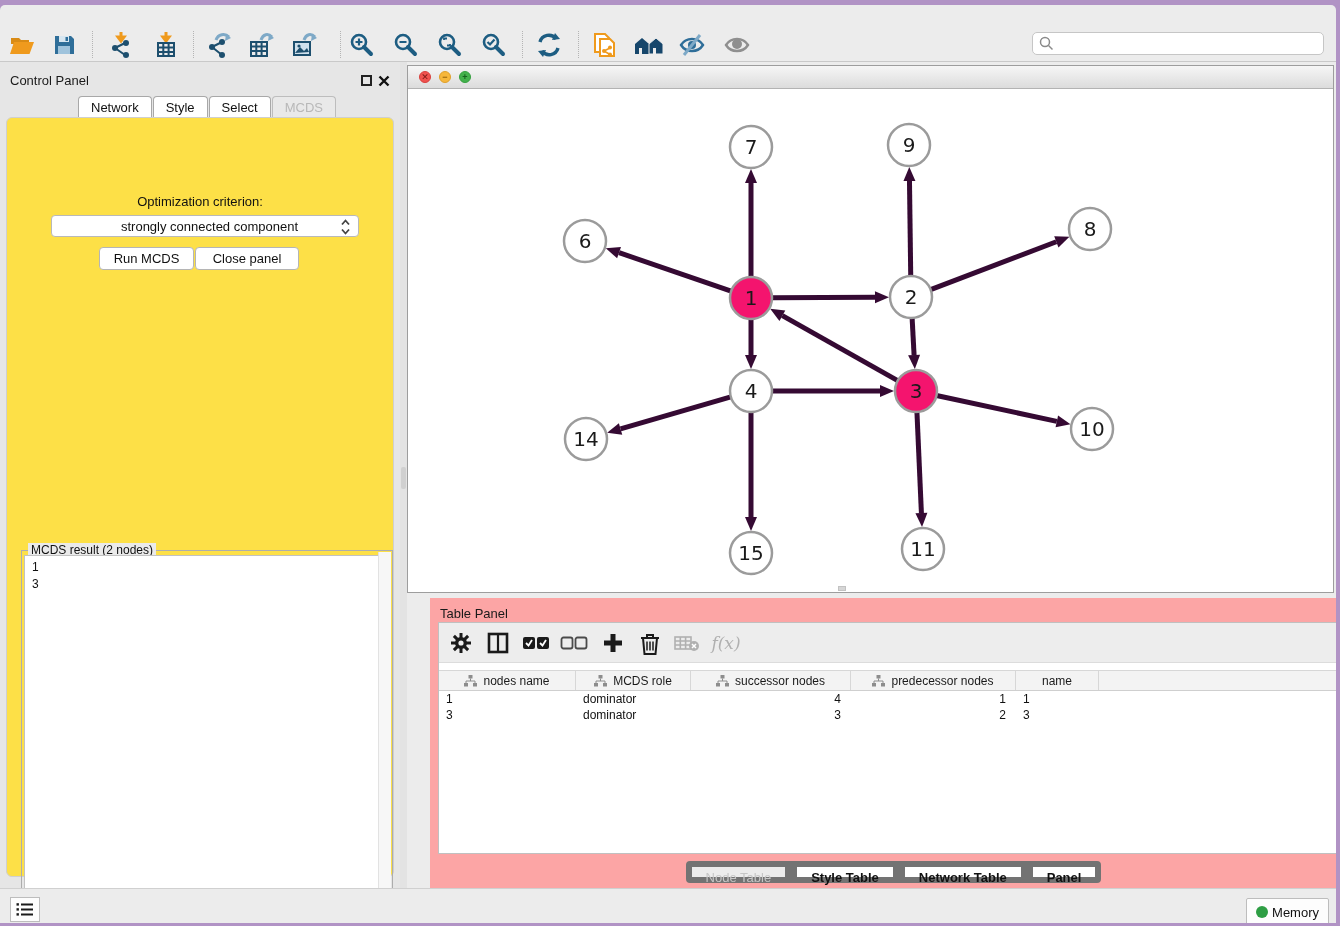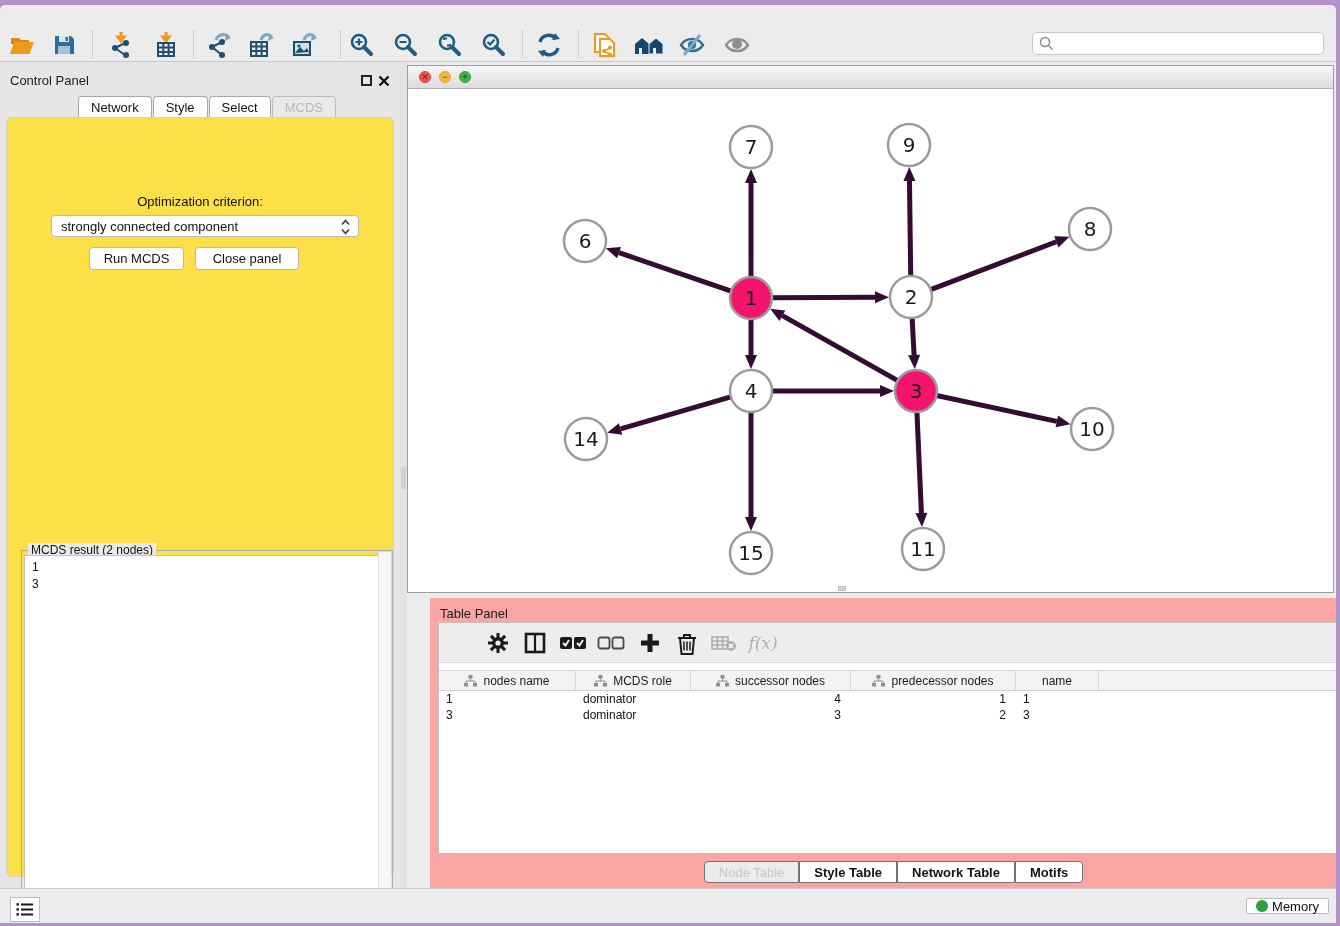--- a/index.html
+++ b/index.html
@@ -35,21 +35,21 @@
   .cp-tabs { position:absolute; left:78px; top:34px; height:22px; display:flex; }
   .cp-tab { border:1px solid #a8a8a8; border-bottom:none; background:#fff; font-size:13px; color:#111;
             padding:3px 12px 0 12px; border-radius:4px 4px 0 0; margin-right:1px; height:22px; }
   .cp-tab.active { background:#e9e9e9; color:#b8b8b8; border-color:#bdbdbd; }
 
   .cp-body { position:absolute; left:6px; top:55px; width:388px; height:760px; background:#fde047;
              border:1px solid #cfcfcf; border-radius:6px; }
   .opt-label { position:absolute; top:76px; width:100%; text-align:center; font-size:13px; color:#111; }
   .dropdown { position:absolute; left:44px; top:97px; width:308px; height:22px; background:#fff;
               border:1px solid #b9b9b9; border-radius:4px; font-size:13px; color:#111;
-              display:flex; align-items:center; padding-left:9px; }
+              display:flex; align-items:center; padding-left:9px;justify-content:center; }
   .dd-stepper { position:absolute; right:7px; top:2px; }
   .btn { position:absolute; height:23px; background:#fff; border:1px solid #b5b5b5; border-radius:4px;
          font-size:13px; color:#111; display:flex; align-items:center; justify-content:center; }
 
   .groupbox { position:absolute; left:14px; top:432px; width:372px; height:378px;
               border:1px solid #adadad; }
   .groupbox-legend { position:absolute; left:6px; top:-8px; background:#eaeaea; padding:0 3px;
                      font-size:12px; color:#111; }
   .result-area { position:absolute; left:2px; top:4px; width:366px; height:370px; background:#fff;
                  border:1px solid #c2c2c2; font-size:12px; color:#111; line-height:17px;
@@ -70,44 +70,44 @@
   .net-title { position:absolute; top:4px; width:100%; text-align:center; font-size:13px; color:#111; }
   .net-canvas { position:absolute; left:0; top:23px; width:925px; height:503px; background:#fff; }
   .net-grip { position:absolute; left:430px; bottom:1px; width:8px; height:5px; background:#d6d6d6; border:1px solid #c2c2c2; }
 
   
   .table-panel { position:absolute; left:430px; top:593px; width:927px; height:290px; background:#fca5a5; }
   .tp-inner { position:absolute; left:8px; top:24px; width:912px; height:232px; background:#fff;
               border:1px solid #c0c0c0; }
   .tp-toolbar { position:absolute; left:0; top:0; width:100%; height:40px; background:#ededed;
                 border-bottom:1px solid #dcdcdc; }
-  .tpi { position:absolute; top:7px; width:30px; height:26px; display:flex; align-items:center; justify-content:center;margin-left:37px; }
+  .tpi { position:absolute; top:7px; width:30px; height:26px; display:flex; align-items:center; justify-content:center; }
   .fx-label { font-size:17px; font-style:italic; font-family:"DejaVu Serif","Liberation Serif",serif; color:#b0b0b0; }
 
   .tp-table { position:absolute; left:0; top:47px; width:100%; }
   .tp-hrow { display:flex; height:21px; background:#f3f3f3; border-top:1px solid #d7d7d7; border-bottom:1px solid #cfcfcf; }
   .tp-hcell { display:flex; align-items:center; justify-content:center; gap:6px; font-size:12px; color:#1a1a1a;
               border-right:1px solid #d7d7d7; }
   .tp-row { display:flex; height:16px; font-size:12px; color:#111; }
   .tp-cell { padding:1px 10px 0 7px; overflow:hidden; }
   .ra { text-align:right; }
 
   .tp-tabs { position:absolute; left:0; bottom:5px; width:100%; display:flex; justify-content:center; }
-  .tp-tab { border:1px solid #737373; background:#fff; font-size:13px; font-weight:bold; color:#111;
+  .tp-tab { border:6px solid #737373; background:#fff; font-size:13px; font-weight:bold; color:#111;
             padding:3px 14px; height:22px; }
   .tp-tab:first-child { border-radius:4px 0 0 4px; }
   .tp-tab:last-child { border-radius:0 4px 4px 0; }
   .tp-tab.active { background:#ececec; color:#c6c6c6; font-weight:normal; }
 
   
   .statusbar { position:absolute; left:0; top:883px; width:100%; height:35px; background:#ececec;
                border-top:1px solid #d0d0d0; }
   .list-btn { position:absolute; left:10px; top:8px; width:30px; height:25px; background:#fdfdfd;
               border:1px solid #bdbdbd; display:flex; align-items:center; justify-content:center; }
-  .memory-btn { position:absolute; right:7px; top:9px; height:16px; background:#fdfdfd;
+  .memory-btn { position:absolute; right:7px; top:9px; height:28px; background:#fdfdfd;
                 border:1px solid #bdbdbd; border-radius:2px; display:flex; align-items:center;
                 gap:4px; padding:0 9px; font-size:13px; color:#111; }
   .mem-dot { width:12px; height:12px; border-radius:50%; background:#2e9e44; }
 </style>
 </head>
 <body>
 
 <div class="window">
 
 
@@ -279,21 +279,21 @@
       <div class="opt-label">Optimization criterion:</div>
       <div class="dropdown">
         <span>strongly connected component</span>
         <span class="dd-stepper">
           <svg width="11" height="18" viewBox="0 0 11 18">
               <path d="M2 6.5 5.5 2.5 9 6.5" fill="none" stroke="#444" stroke-width="1.8"></path>
               <path d="M2 11.5 5.5 15.5 9 11.5" fill="none" stroke="#444" stroke-width="1.8"></path>
             </svg>
         </span>
       </div>
-      <div class="btn" style="left:82px; top:129px; width:95px;">Run MCDS</div>
+      <div class="btn" style="left:92px; top:129px; width:95px;">Run MCDS</div>
       <div class="btn" style="left:188px; top:129px; width:104px;">Close panel</div>
       <div class="groupbox">
         <span class="groupbox-legend">MCDS result (2 nodes)</span>
         <div class="result-area">1
 3</div>
         <div class="result-scroll"></div>
       </div>
     </div>
   </div>
 
@@ -483,21 +483,21 @@
           <div class="tp-cell ra" style="width:165px">2</div>
           <div class="tp-cell" style="width:83px">3</div>
         </div>
       </div>
     </div>
 
     <div class="tp-tabs">
       <div class="tp-tab active">Node Table</div>
       <div class="tp-tab">Style Table</div>
       <div class="tp-tab">Network Table</div>
-      <div class="tp-tab">Motifs</div>
+      <div class="tp-tab">Panel</div>
     </div>
   </div>
 
   <div class="statusbar">
     <div class="list-btn">
       <svg width="18" height="15" viewBox="0 0 18 15">
           <g stroke="#1a1a1a" stroke-width="2.2">
             <path d="M5 2.5h12M5 7.5h12M5 12.5h12"></path>
           </g>
           <g fill="#1a1a1a">

